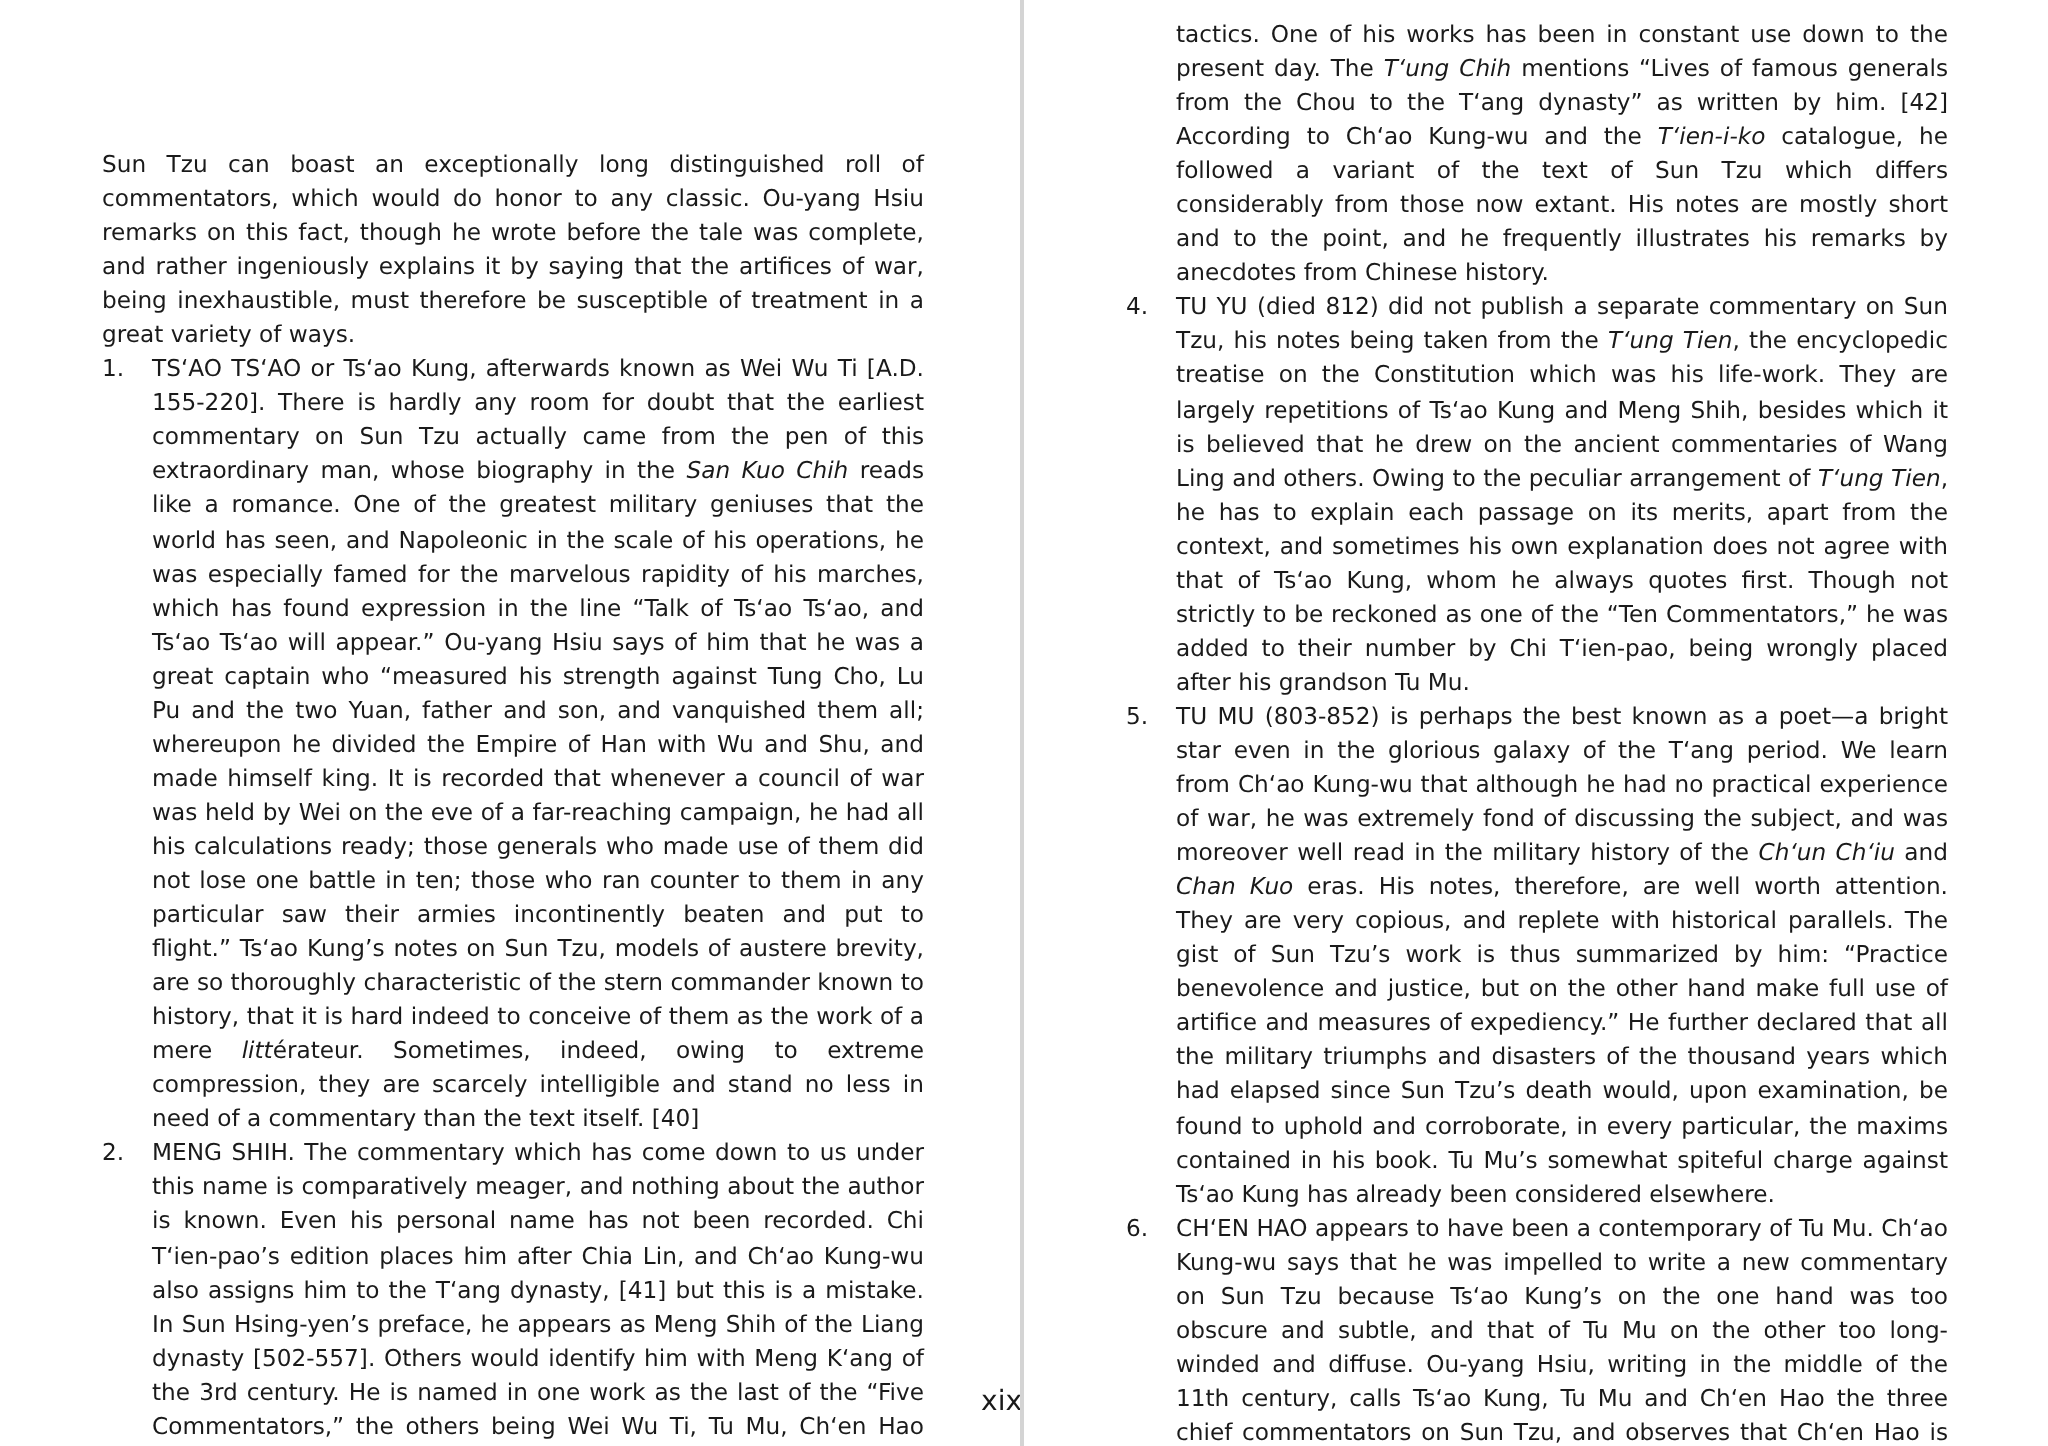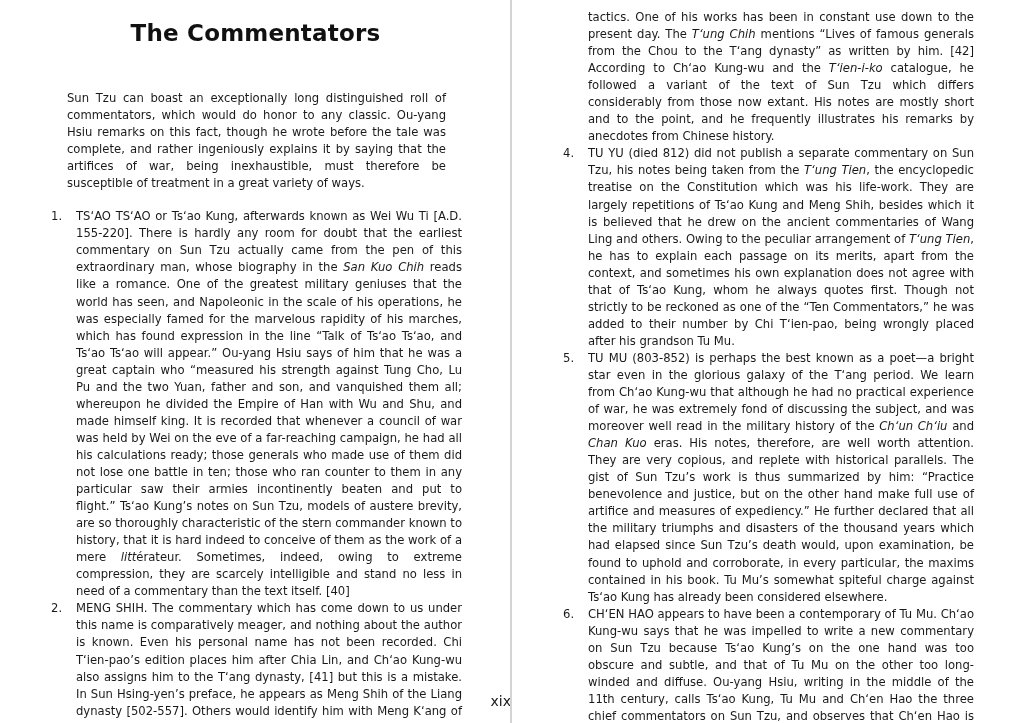--- a/index.html
+++ b/index.html
@@ -7,33 +7,32 @@
          font-family:"DejaVu Sans", sans-serif; color:#1a1a1a; }
   .page { position:absolute; top:0; height:723px; background:#fff; }
   .page.left { left:0; width:511px; }
   .page.right { left:513px; width:511px; }
   .divider { position:absolute; left:510px; top:0; width:2px; height:723px; background:#d4d4d4; }
   .title { position:absolute; left:0; width:511px; top:20px; text-align:center;
            font-family:"DejaVu Sans", sans-serif; font-weight:bold; font-size:23px; letter-spacing:0.2px; color:#111; }
   .text { position:absolute; font-size:11.6px; line-height:17.05px; text-align:justify; }
   .left .text { left:51px; width:411px; top:74px; }
   .right .text { left:50px; width:411px; top:9px; }
-  p.intro { margin:16px; }
+  p.intro { margin:0; }
   ol { margin:0; padding:0; list-style:none; }
   li { position:relative; padding-left:25px; margin:0; }
   li .num { position:absolute; left:0; top:0; }
   li.cont { padding-left:25px; }
   i { font-style:italic; }
   .folio { position:absolute; width:511px; left:0; text-align:right; font-size:14px; top:693px; }
 </style>
 </head>
 <body>
 
 <div class="page left">
-  <div class="title">The Commentators</div>
   <div class="text">
     <p class="intro">Sun Tzu can boast an exceptionally long distinguished roll of commentators, which would do honor to any classic. Ou-yang Hsiu remarks on this fact, though he wrote before the tale was complete, and rather ingeniously explains it by saying that the artifices of war, being inexhaustible, must therefore be susceptible of treatment in a great variety of ways.</p>
     <ol>
       <li>
         <span class="num">1.</span><span>TS‘AO TS‘AO or Ts‘ao Kung, afterwards known as Wei Wu Ti [A.D. 155-220]. There is hardly any room for doubt that the earliest commentary on Sun Tzu actually came from the pen of this extraordinary man, whose biography in the </span><i>San Kuo Chih</i><span> reads like a romance. One of the greatest military geniuses that the world has seen, and Napoleonic in the scale of his operations, he was especially famed for the marvelous rapidity of his marches, which has found expression in the line “Talk of Ts‘ao Ts‘ao, and Ts‘ao Ts‘ao will appear.” Ou-yang Hsiu says of him that he was a great captain who “measured his strength against Tung Cho, Lu Pu and the two Yuan, father and son, and vanquished them all; whereupon he divided the Empire of Han with Wu and Shu, and made himself king. It is recorded that whenever a council of war was held by Wei on the eve of a far-reaching campaign, he had all his calculations ready; those generals who made use of them did not lose one battle in ten; those who ran counter to them in any particular saw their armies incontinently beaten and put to flight.” Ts‘ao Kung’s notes on Sun Tzu, models of austere brevity, are so thoroughly characteristic of the stern commander known to history, that it is hard indeed to conceive of them as the work of a mere </span><i>litt</i><span>érateur. Sometimes, indeed, owing to extreme compression, they are scarcely intelligible and stand no less in need of a commentary than the text itself. [40]</span>
       </li>
       <li>
         <span class="num">2.</span><span>MENG SHIH. The commentary which has come down to us under this name is comparatively meager, and nothing about the author is known. Even his personal name has not been recorded. Chi T‘ien-pao’s edition places him after Chia Lin, and Ch‘ao Kung-wu also assigns him to the T‘ang dynasty, [41] but this is a mistake. In Sun Hsing-yen’s preface, he appears as Meng Shih of the Liang dynasty [502-557]. Others would identify him with Meng K‘ang of the 3rd century. He is named in one work as the last of the “Five Commentators,” the others being Wei Wu Ti, Tu Mu, Ch‘en Hao and Chia Lin.</span>
       </li>
 

